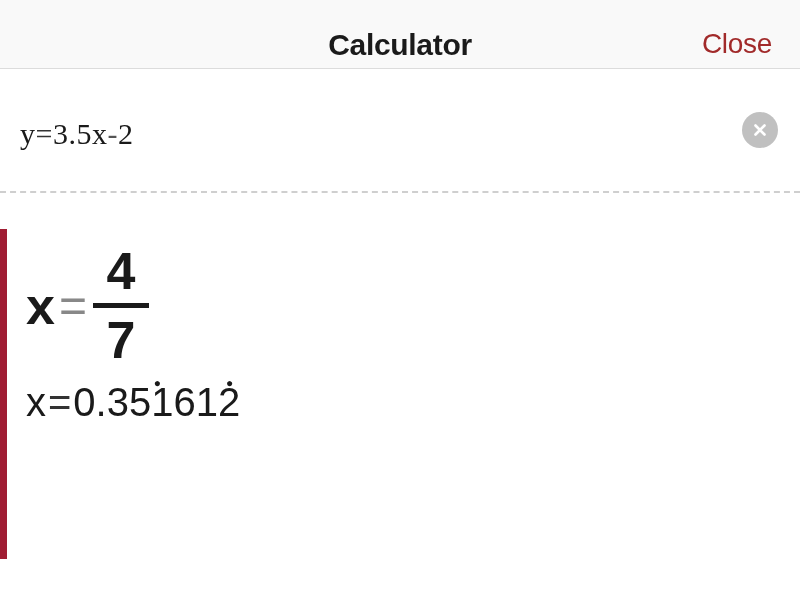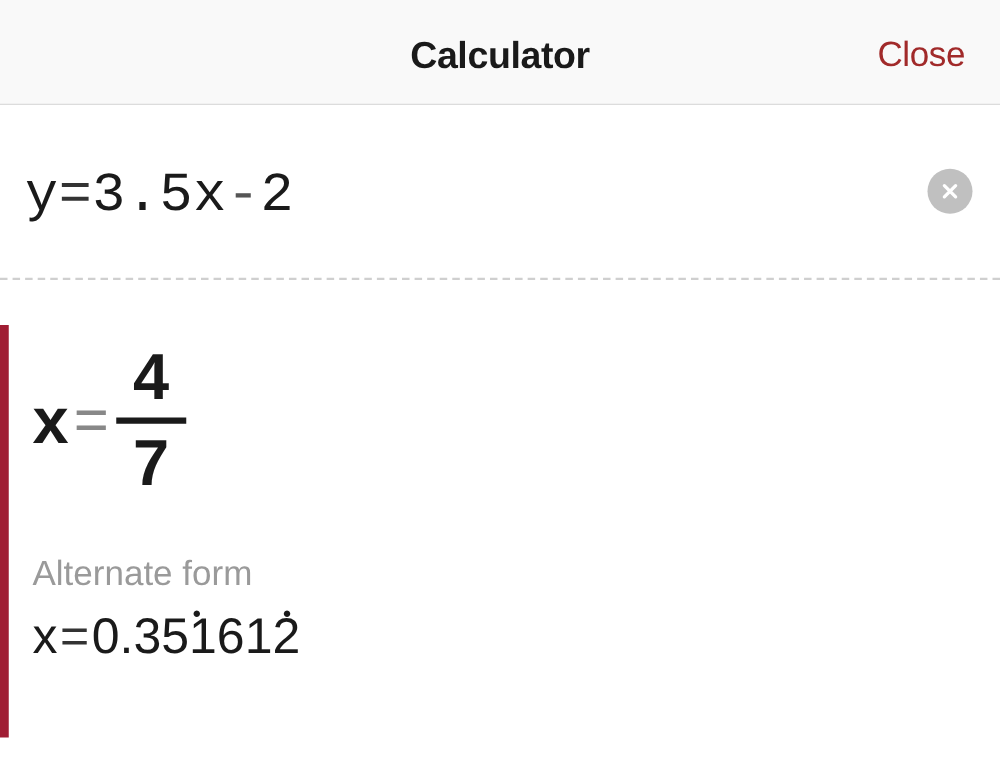--- a/index.html
+++ b/index.html
@@ -10,21 +10,21 @@
     body {
       width: 800px;
       height: 616px;
       font-family: -apple-system, BlinkMacSystemFont, "Segoe UI", Helvetica, Arial, sans-serif;
       background: #ffffff;
       overflow: hidden;
       position: relative;
     }
     .header {
       position: relative;
-      height: 84px;
+      height: 69px;
       background: #f9f9f9;
       border-bottom: 1px solid #dcdcdc;
       display: flex;
       align-items: flex-start;
       justify-content: center;
       padding-top: 28px;
     }
     .header-title {
       font-size: 30px;
       font-weight: 600;
@@ -42,25 +42,25 @@
       cursor: pointer;
       font-family: inherit;
       letter-spacing: -0.3px;
     }
     .input-section {
       padding: 48px 20px 40px 20px;
       position: relative;
       background: #ffffff;
     }
     .equation-input {
-      font-size: 44px;
+      font-size: 30px;
       color: #1a1a1a;
       font-weight: 400;
       letter-spacing: 0.5px;
-      font-family: Liberation Mono, monospace;
+      font-family: Liberation Serif, serif;
     }
     .equation-input .eq-sign {
       font-weight: 300;
       color: #333;
     }
     .equation-input .minus {
       font-weight: 300;
       color: #555;
     }
     .clear-btn {
@@ -223,21 +223,20 @@
   <div class="result-primary">
     <span class="xvar">x</span>
     <span class="equals">=</span>
     <span class="fraction">
       <span class="num">4</span>
       <span class="bar"></span>
       <span class="den">7</span>
     </span>
   </div>
 
-  <div class="alternate-label">Alternate form</div>
 
   <div class="alternate-value">
     <span class="av-x">x</span>
       <span class="av-eq">=</span>
       <span>0.</span>
       <span class="repeating-wrap"><span class="repeat-dot dot-first">●</span><span>351612</span><span class="repeat-dot dot-last">●</span></span>
   </div>
 </div>
 
 </body></html>

